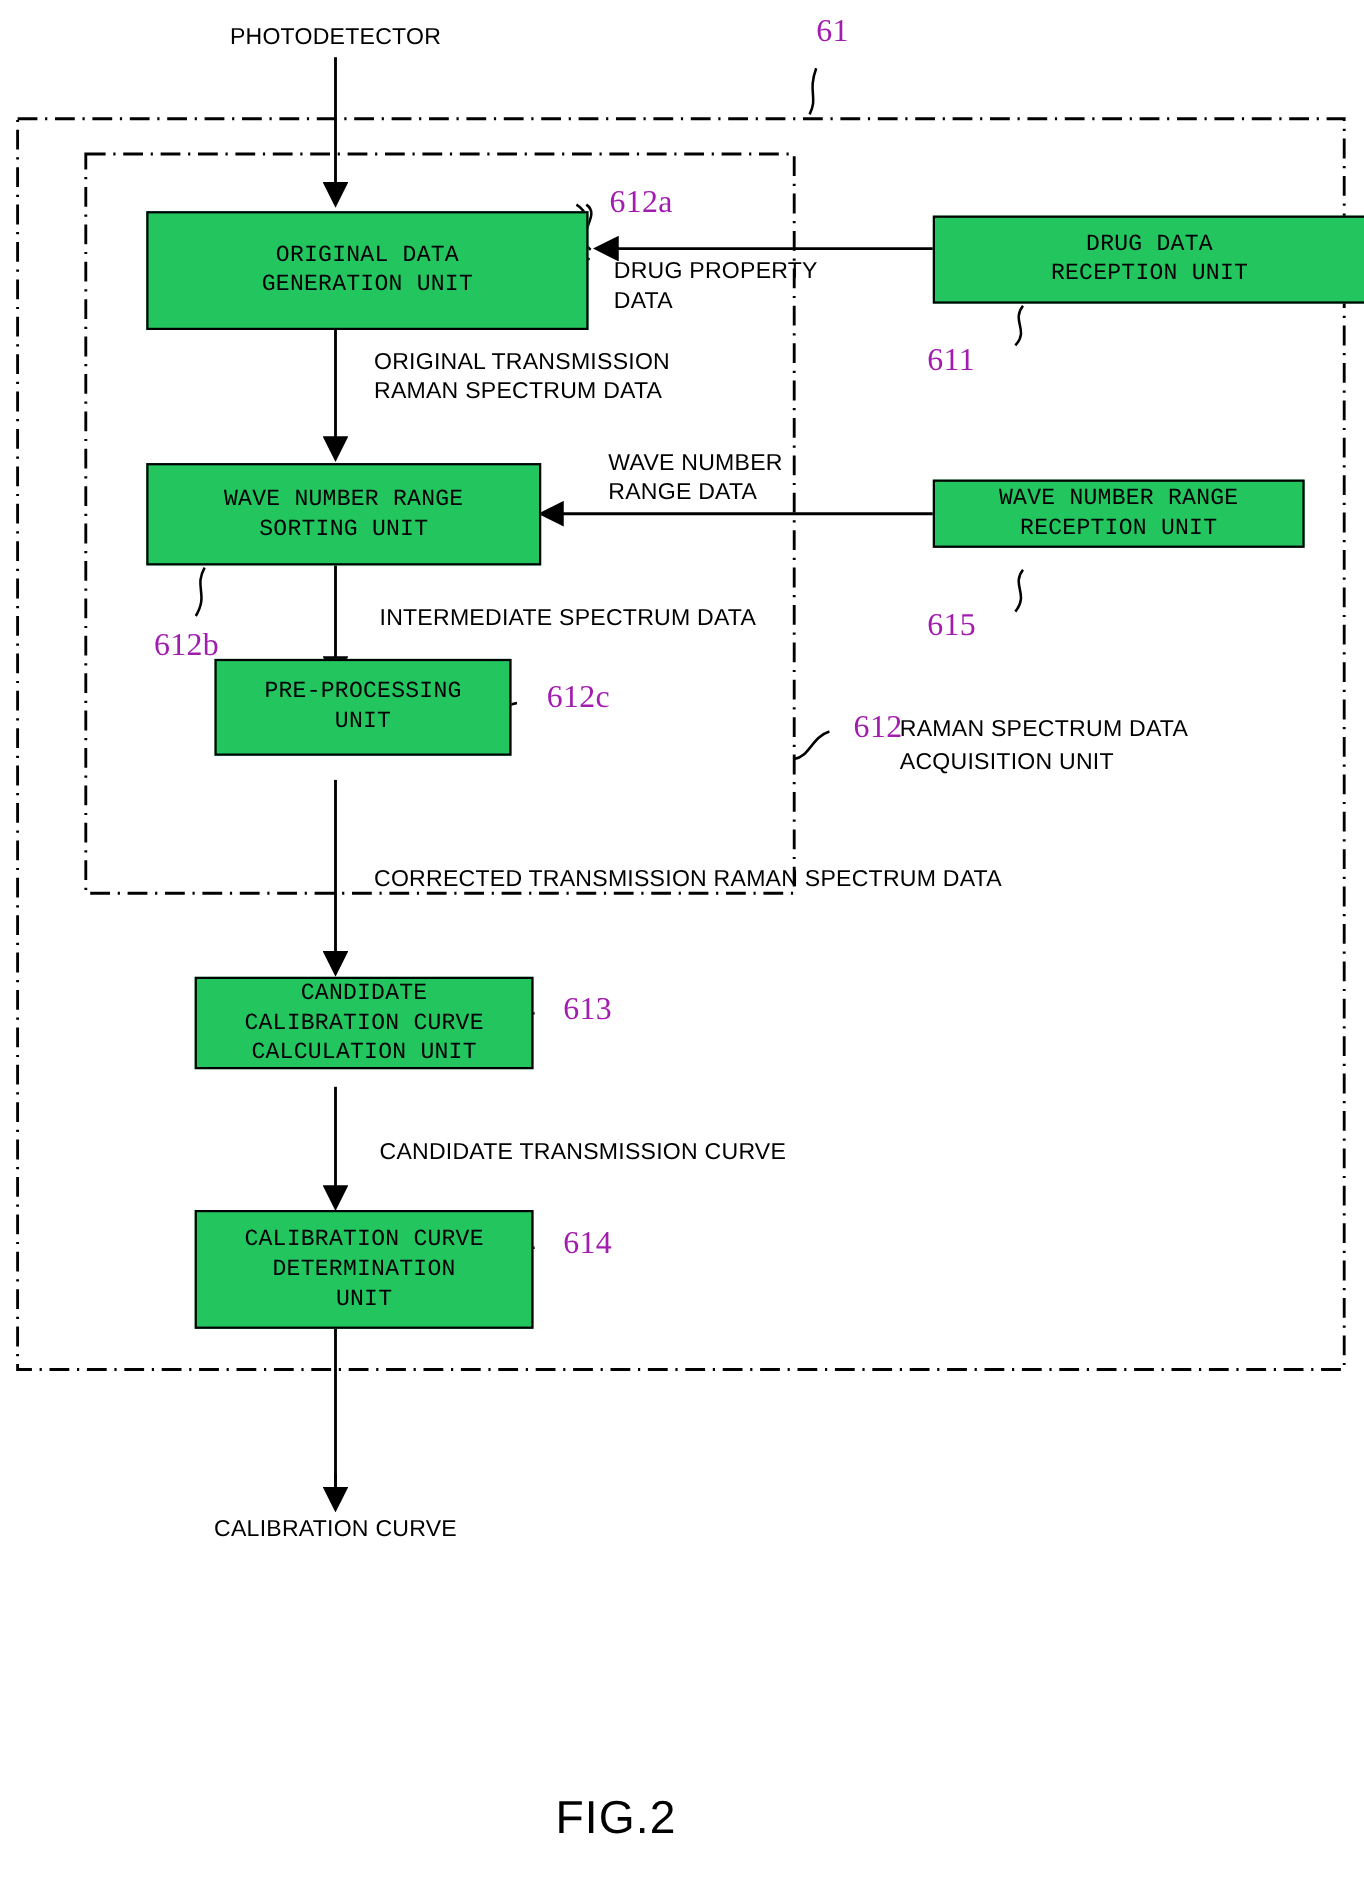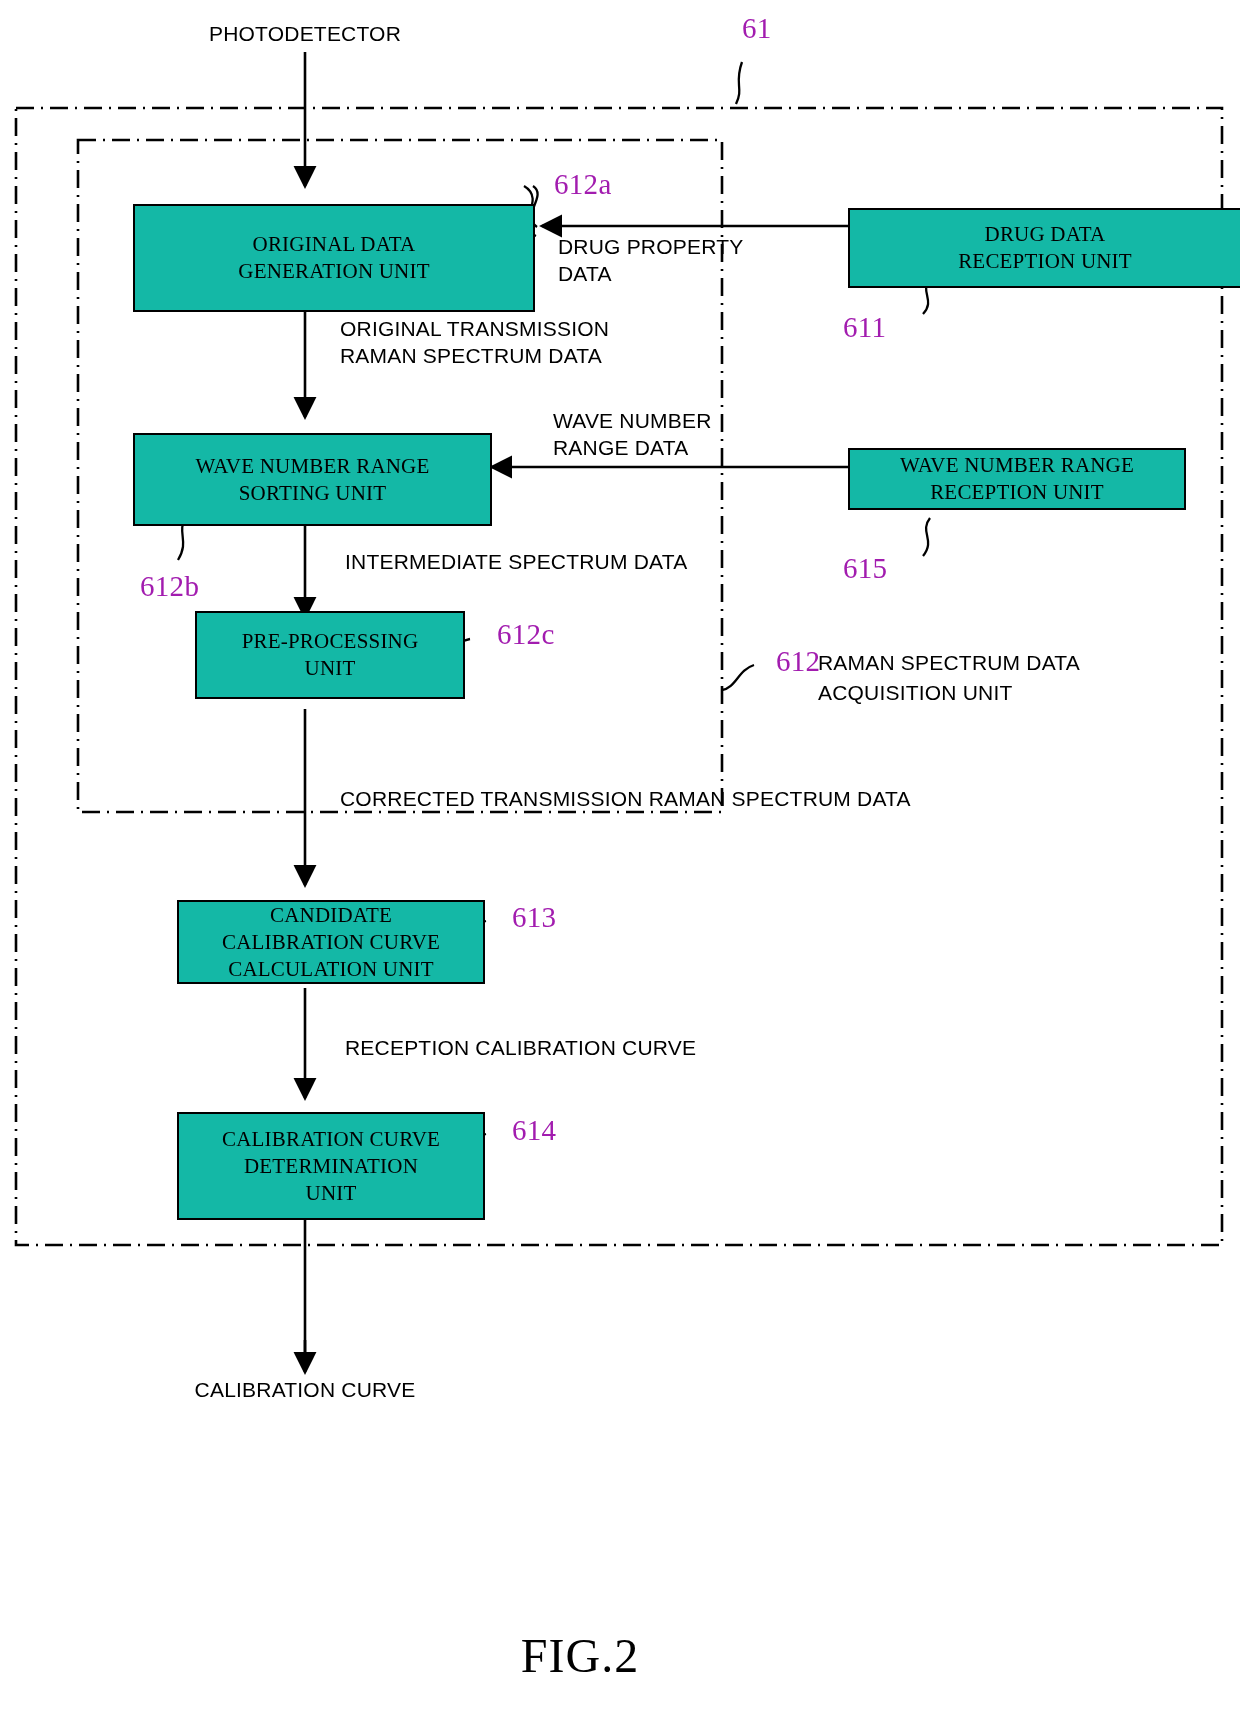--- a/index.html
+++ b/index.html
@@ -41,54 +41,52 @@
   .ctr {
     transform: translateX(-50%);
     text-align: center;
   }
   .lft { text-align: left; }
 
   
   .box {
     position: absolute;
     border: 2.5px solid #000;
-    background: #14b8a6;
+    background: #22c55e;
     box-sizing: border-box;
     display: flex;
     align-items: center;
     justify-content: center;
     text-align: center;
     font-size: 21px;
     line-height: 27px;
-    font-family: Liberation Serif, serif;
+    font-family: Liberation Mono, monospace;
     letter-spacing: 0.2px;
     white-space: pre-line;
-    margin-top: 12px;
   }
 
   
   .ref {
     position: absolute;
     font-family: Liberation Serif, serif;
     font-size: 29px;
     line-height: 32px;
     letter-spacing: 0.3px;
     color: #a21caf;
     white-space: pre;
   }
 
   .figlabel {
     position: absolute;
-    font-family: Liberation Serif, serif;
-    font-size: 48px;
+    font-family: Liberation Sans, sans-serif;
+    font-size: 42px;
     letter-spacing: 1px;
     color: #000;
     white-space: pre;
     transform: translateX(-50%);
-    margin-left: 20px;
   }
 </style>
 </head>
 <body>
 
 <div id="stage">
 
   <svg id="svg-layer" viewBox="0 0 1240 1724">
     <defs>
       <marker id="arrow" viewBox="0 0 12 12" refX="10.5" refY="6" markerWidth="9" markerHeight="9" orient="auto-start-reverse">
@@ -177,21 +175,21 @@
   <div class="txt lft" style="left:340px; top:315px;">ORIGINAL TRANSMISSION
 RAMAN SPECTRUM DATA</div>
 
   <div class="txt lft" style="left:553px; top:407px;">WAVE NUMBER
 RANGE DATA</div>
 
   <div class="txt lft" style="left:345px; top:548px;">INTERMEDIATE SPECTRUM DATA</div>
 
   <div class="txt lft" style="left:340px; top:785px;">CORRECTED TRANSMISSION RAMAN SPECTRUM DATA</div>
 
-  <div class="txt lft" style="left:345px; top:1034px;">RECEPTION CALIBRATION CURVE</div>
+  <div class="txt lft" style="left:345px; top:1034px;">CANDIDATE TRANSMISSION CURVE</div>
 
   <div class="ref" style="left:742px; top:12px;">61</div>
 
   <div class="ref" style="left:554px; top:168px;">612a</div>
 
   <div class="ref" style="left:843px; top:311px;">611</div>
 
   <div class="ref" style="left:140px; top:570px;">612b</div>
 
   <div class="ref" style="left:843px; top:552px;">615</div>

